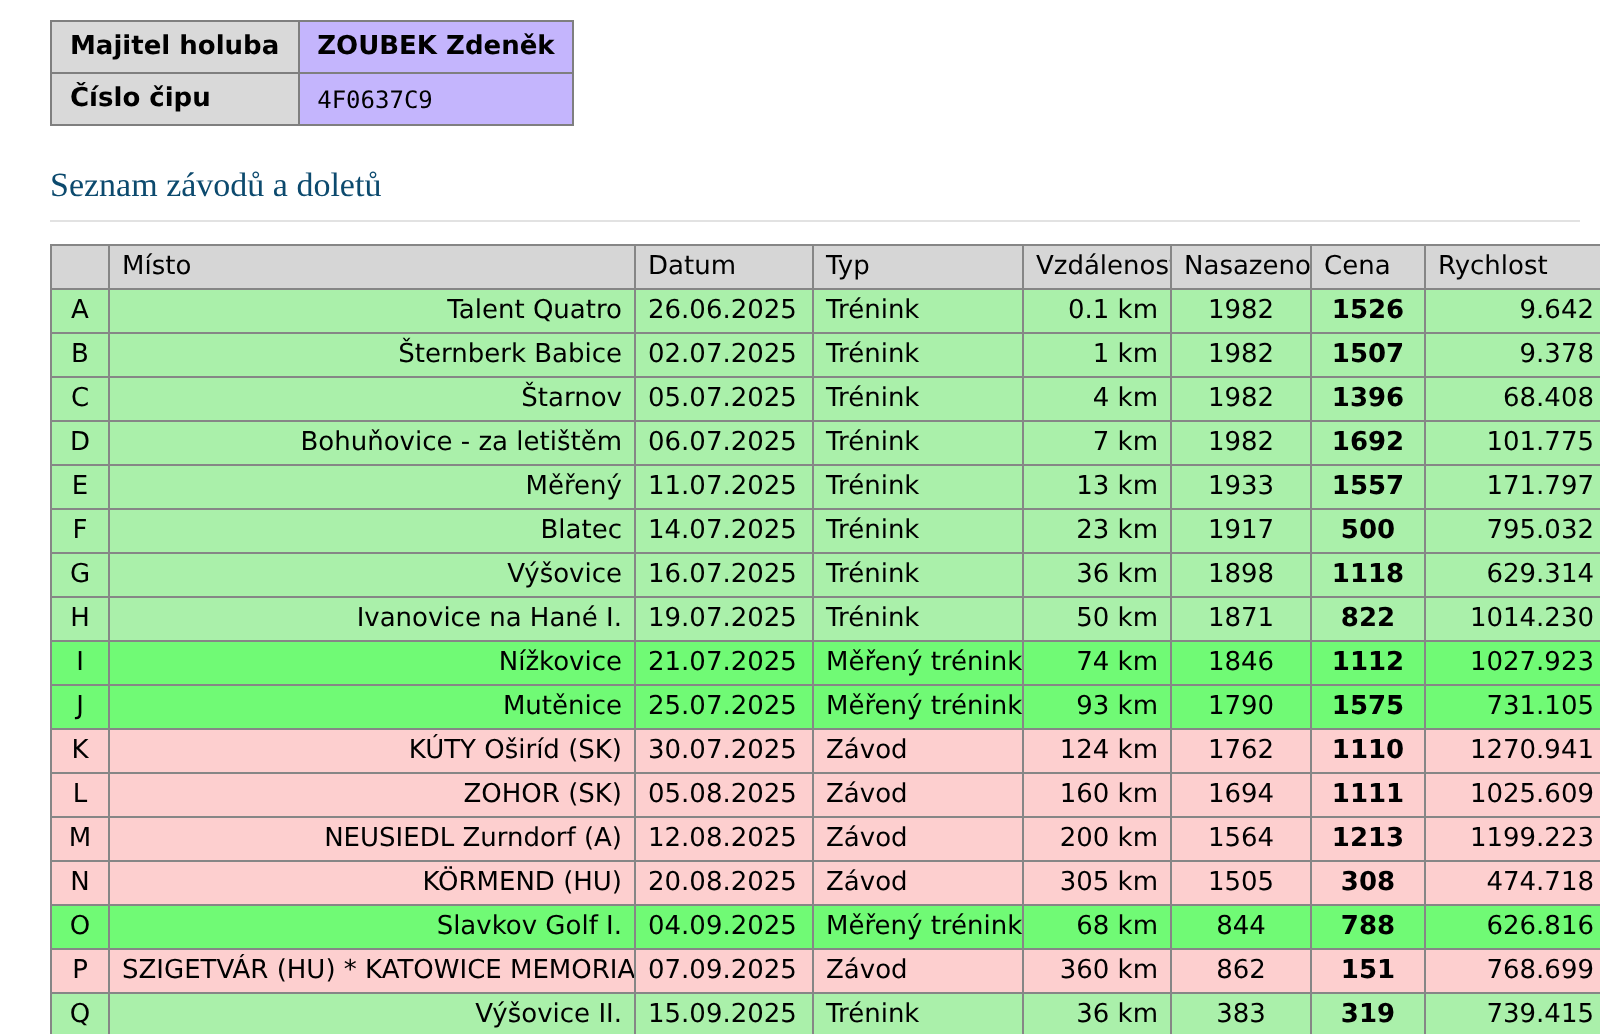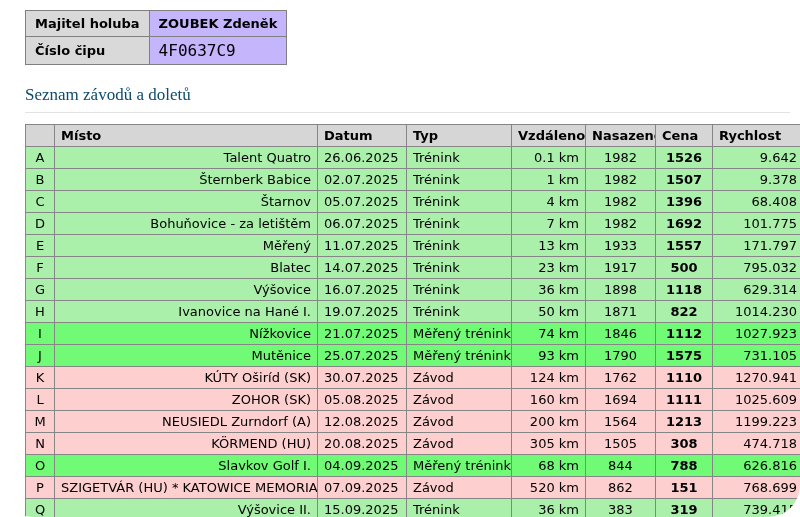--- a/index.html
+++ b/index.html
@@ -10,21 +10,20 @@
     font-size: 13px;
     color: #000000;
   }
   .page {
     width: 800px;
     height: 517px;
     box-sizing: border-box;
     padding: 10px 10px 0 25px;
     background: #ffffff;
     overflow: hidden;
-    border-radius: 32px;
   }
 
   
   .owner-table {
     border-collapse: collapse;
   }
   .owner-table td {
     border: 1px solid #7f7f7f;
     padding: 4px 9px;
     height: 17px;
@@ -38,21 +37,21 @@
   }
   .owner-table td.val {
     background: #c4b5fd;
     width: 110px;
     font-weight: bold;
     white-space: nowrap;
   }
   .owner-table tr.chip-row td.val {
     font-family: "DejaVu Sans Mono", "Liberation Mono", monospace;
     font-weight: normal;
-    font-size: 16px;
+    font-size: 12px;
   }
 
   
   .section-title {
     margin: 20px 0 0 0;
     font-family: "Liberation Serif", "DejaVu Serif", serif;
     font-size: 17px;
     font-weight: normal;
     color: #0c4a6e;
     padding-bottom: 7px;
@@ -70,21 +69,21 @@
   .race-table th, .race-table td {
     border: 1px solid #868686;
     padding: 2px 6px;
     height: 17px;
     vertical-align: middle;
     overflow: hidden;
     white-space: nowrap;
   }
   .race-table th {
     background: #d6d6d6;
-    font-weight: bold;
+    font-weight: normal;
     text-align: left;
     font-size: 13px;
   }
   .col-letter     { width: 16px;  text-align: center; }
   .col-misto      { width: 250px; text-align: right; }
   .col-datum      { width: 76px;  text-align: left; }
   .col-typ        { width: 92px;  text-align: left; margin-left: 44px; }
   .col-vzdalenost { width: 61px;  text-align: right; }
   .col-nasazeno   { width: 57px;  text-align: center; }
   .col-cena       { width: 44px;  text-align: center; font-weight: bold; }
@@ -277,21 +276,21 @@
           <td class="col-vzdalenost">68 km</td>
           <td class="col-nasazeno">844</td>
           <td class="col-cena">788</td>
           <td class="col-rychlost">626.816</td>
         </tr>
         <tr class="row-pink">
           <td class="col-letter">P</td>
           <td class="col-misto">SZIGETVÁR (HU) * KATOWICE MEMORIAL</td>
           <td class="col-datum">07.09.2025</td>
           <td class="col-typ">Závod</td>
-          <td class="col-vzdalenost">520 km</td>
+          <td class="col-vzdalenost">360 km</td>
           <td class="col-nasazeno">862</td>
           <td class="col-cena">151</td>
           <td class="col-rychlost">768.699</td>
         </tr>
         <tr class="row-light-green">
           <td class="col-letter">Q</td>
           <td class="col-misto">Výšovice II.</td>
           <td class="col-datum">15.09.2025</td>
           <td class="col-typ">Trénink</td>
           <td class="col-vzdalenost">36 km</td>

